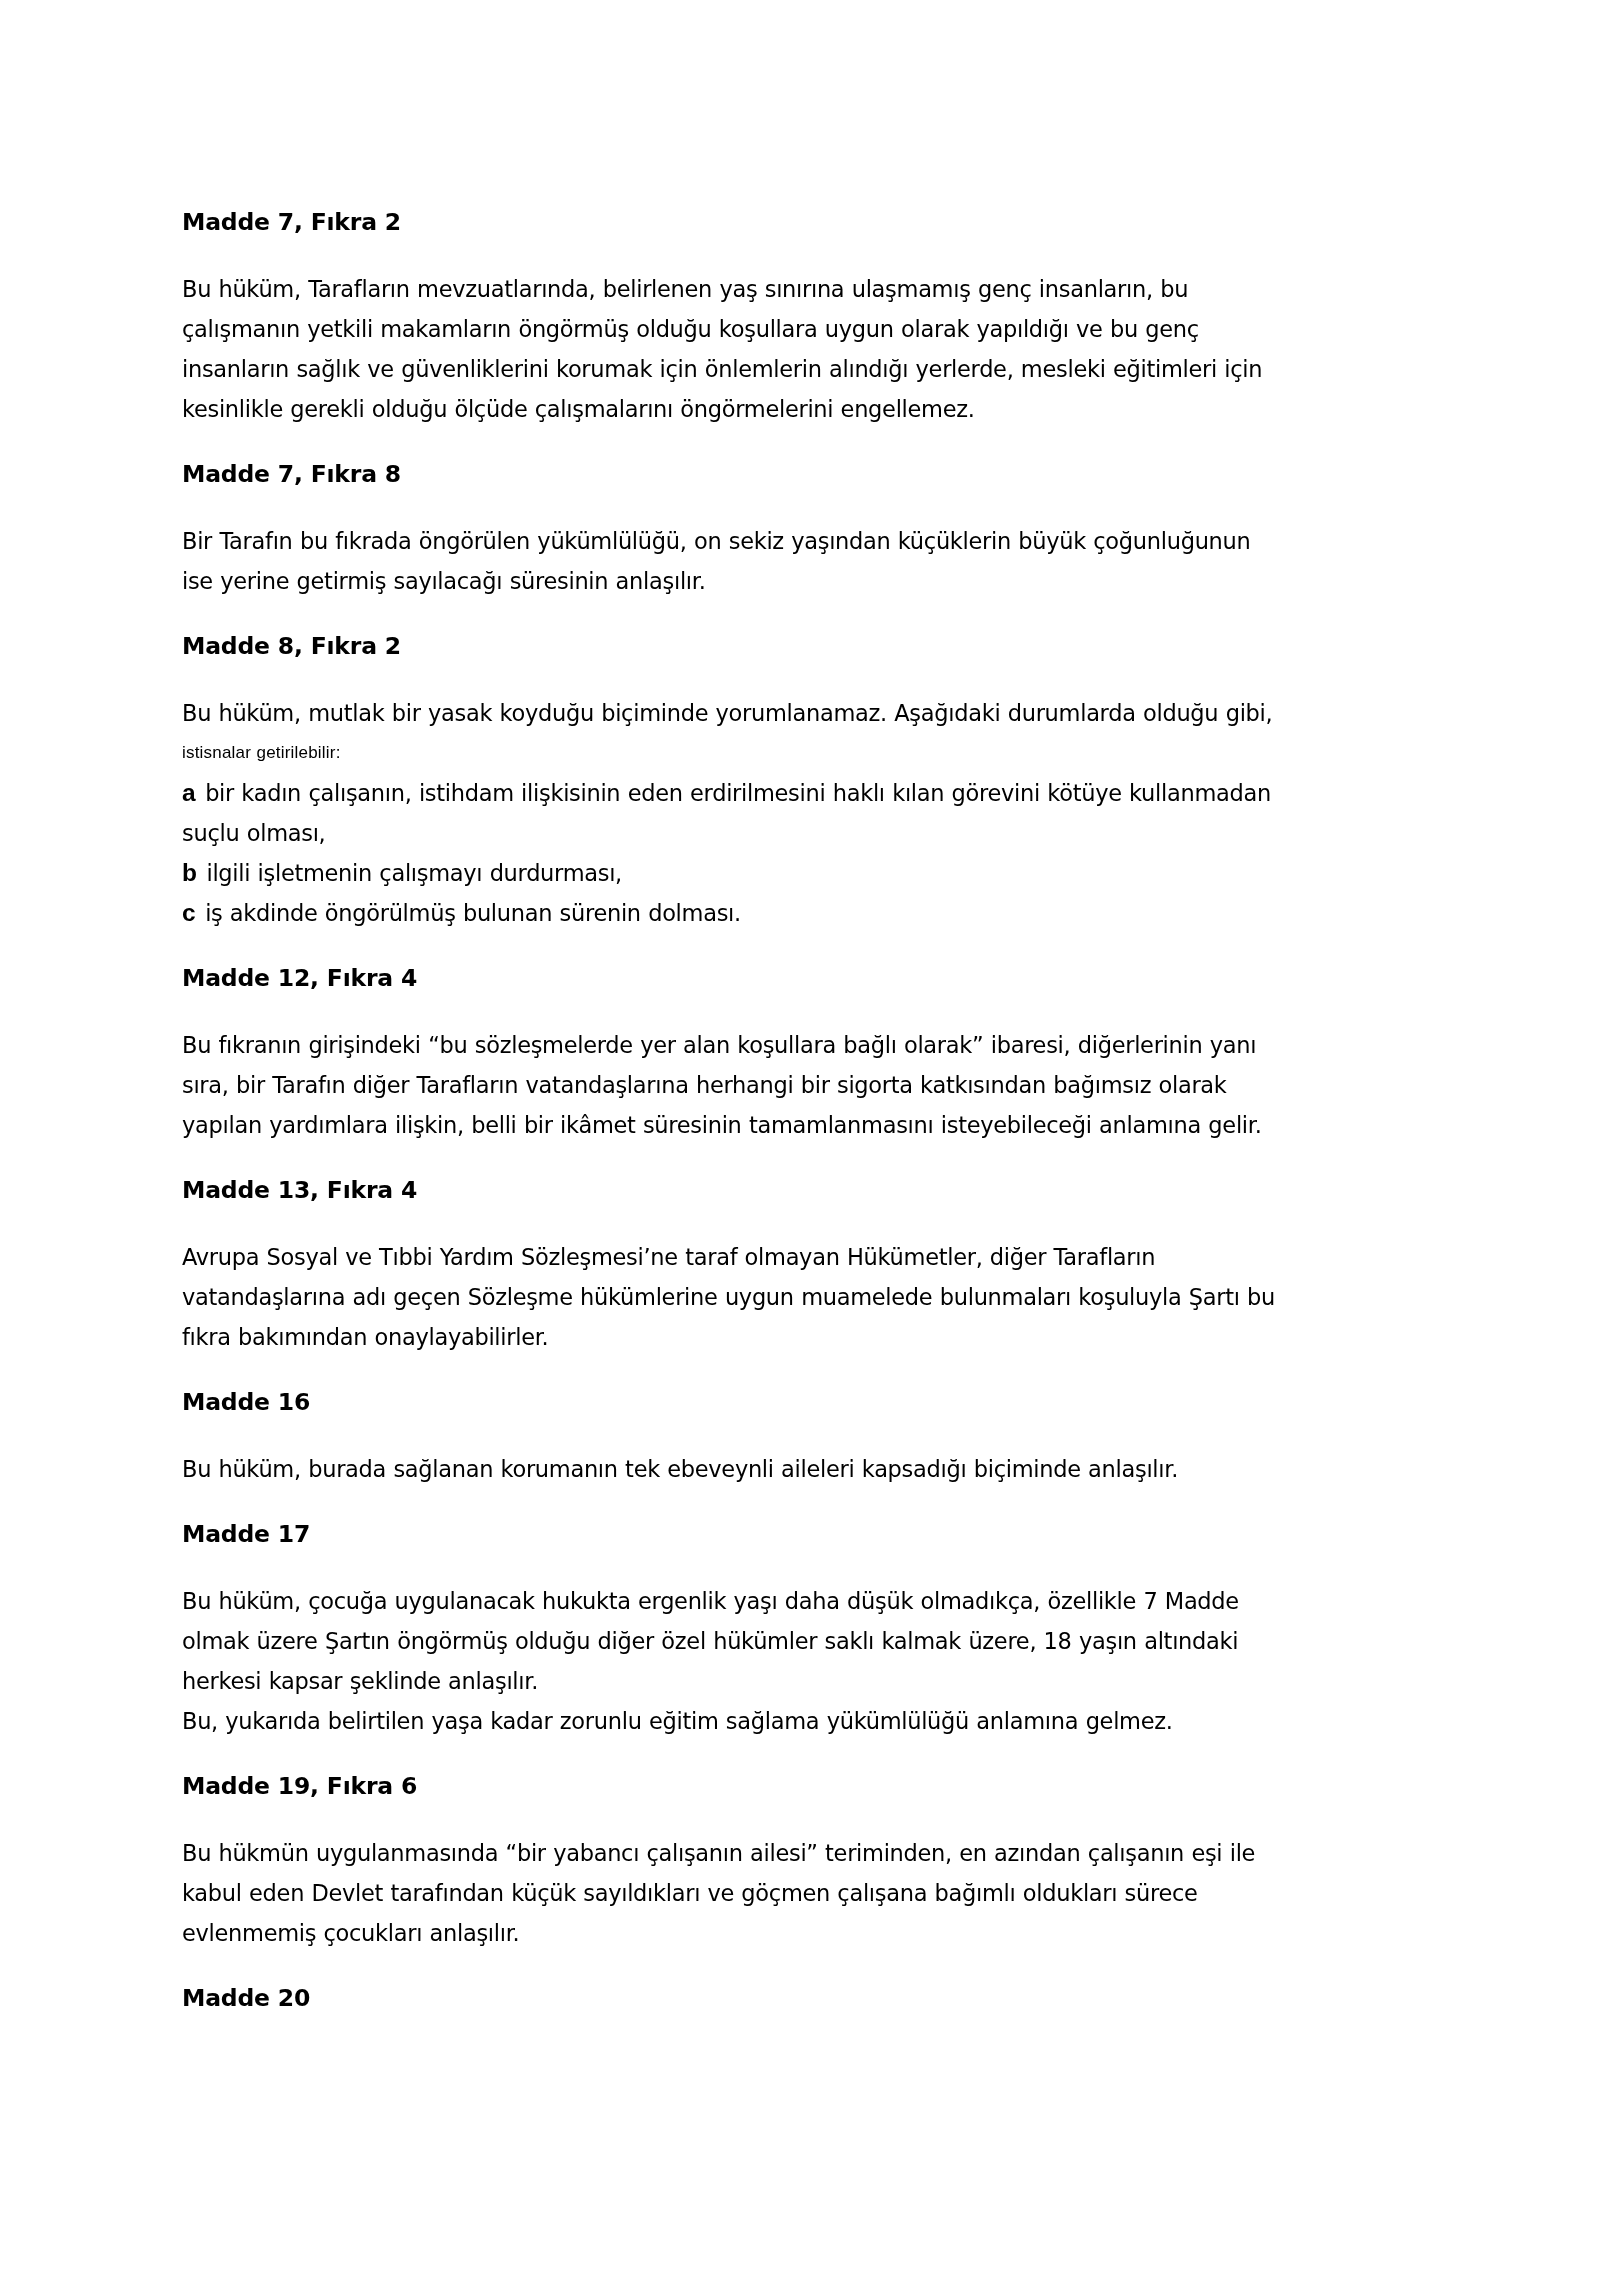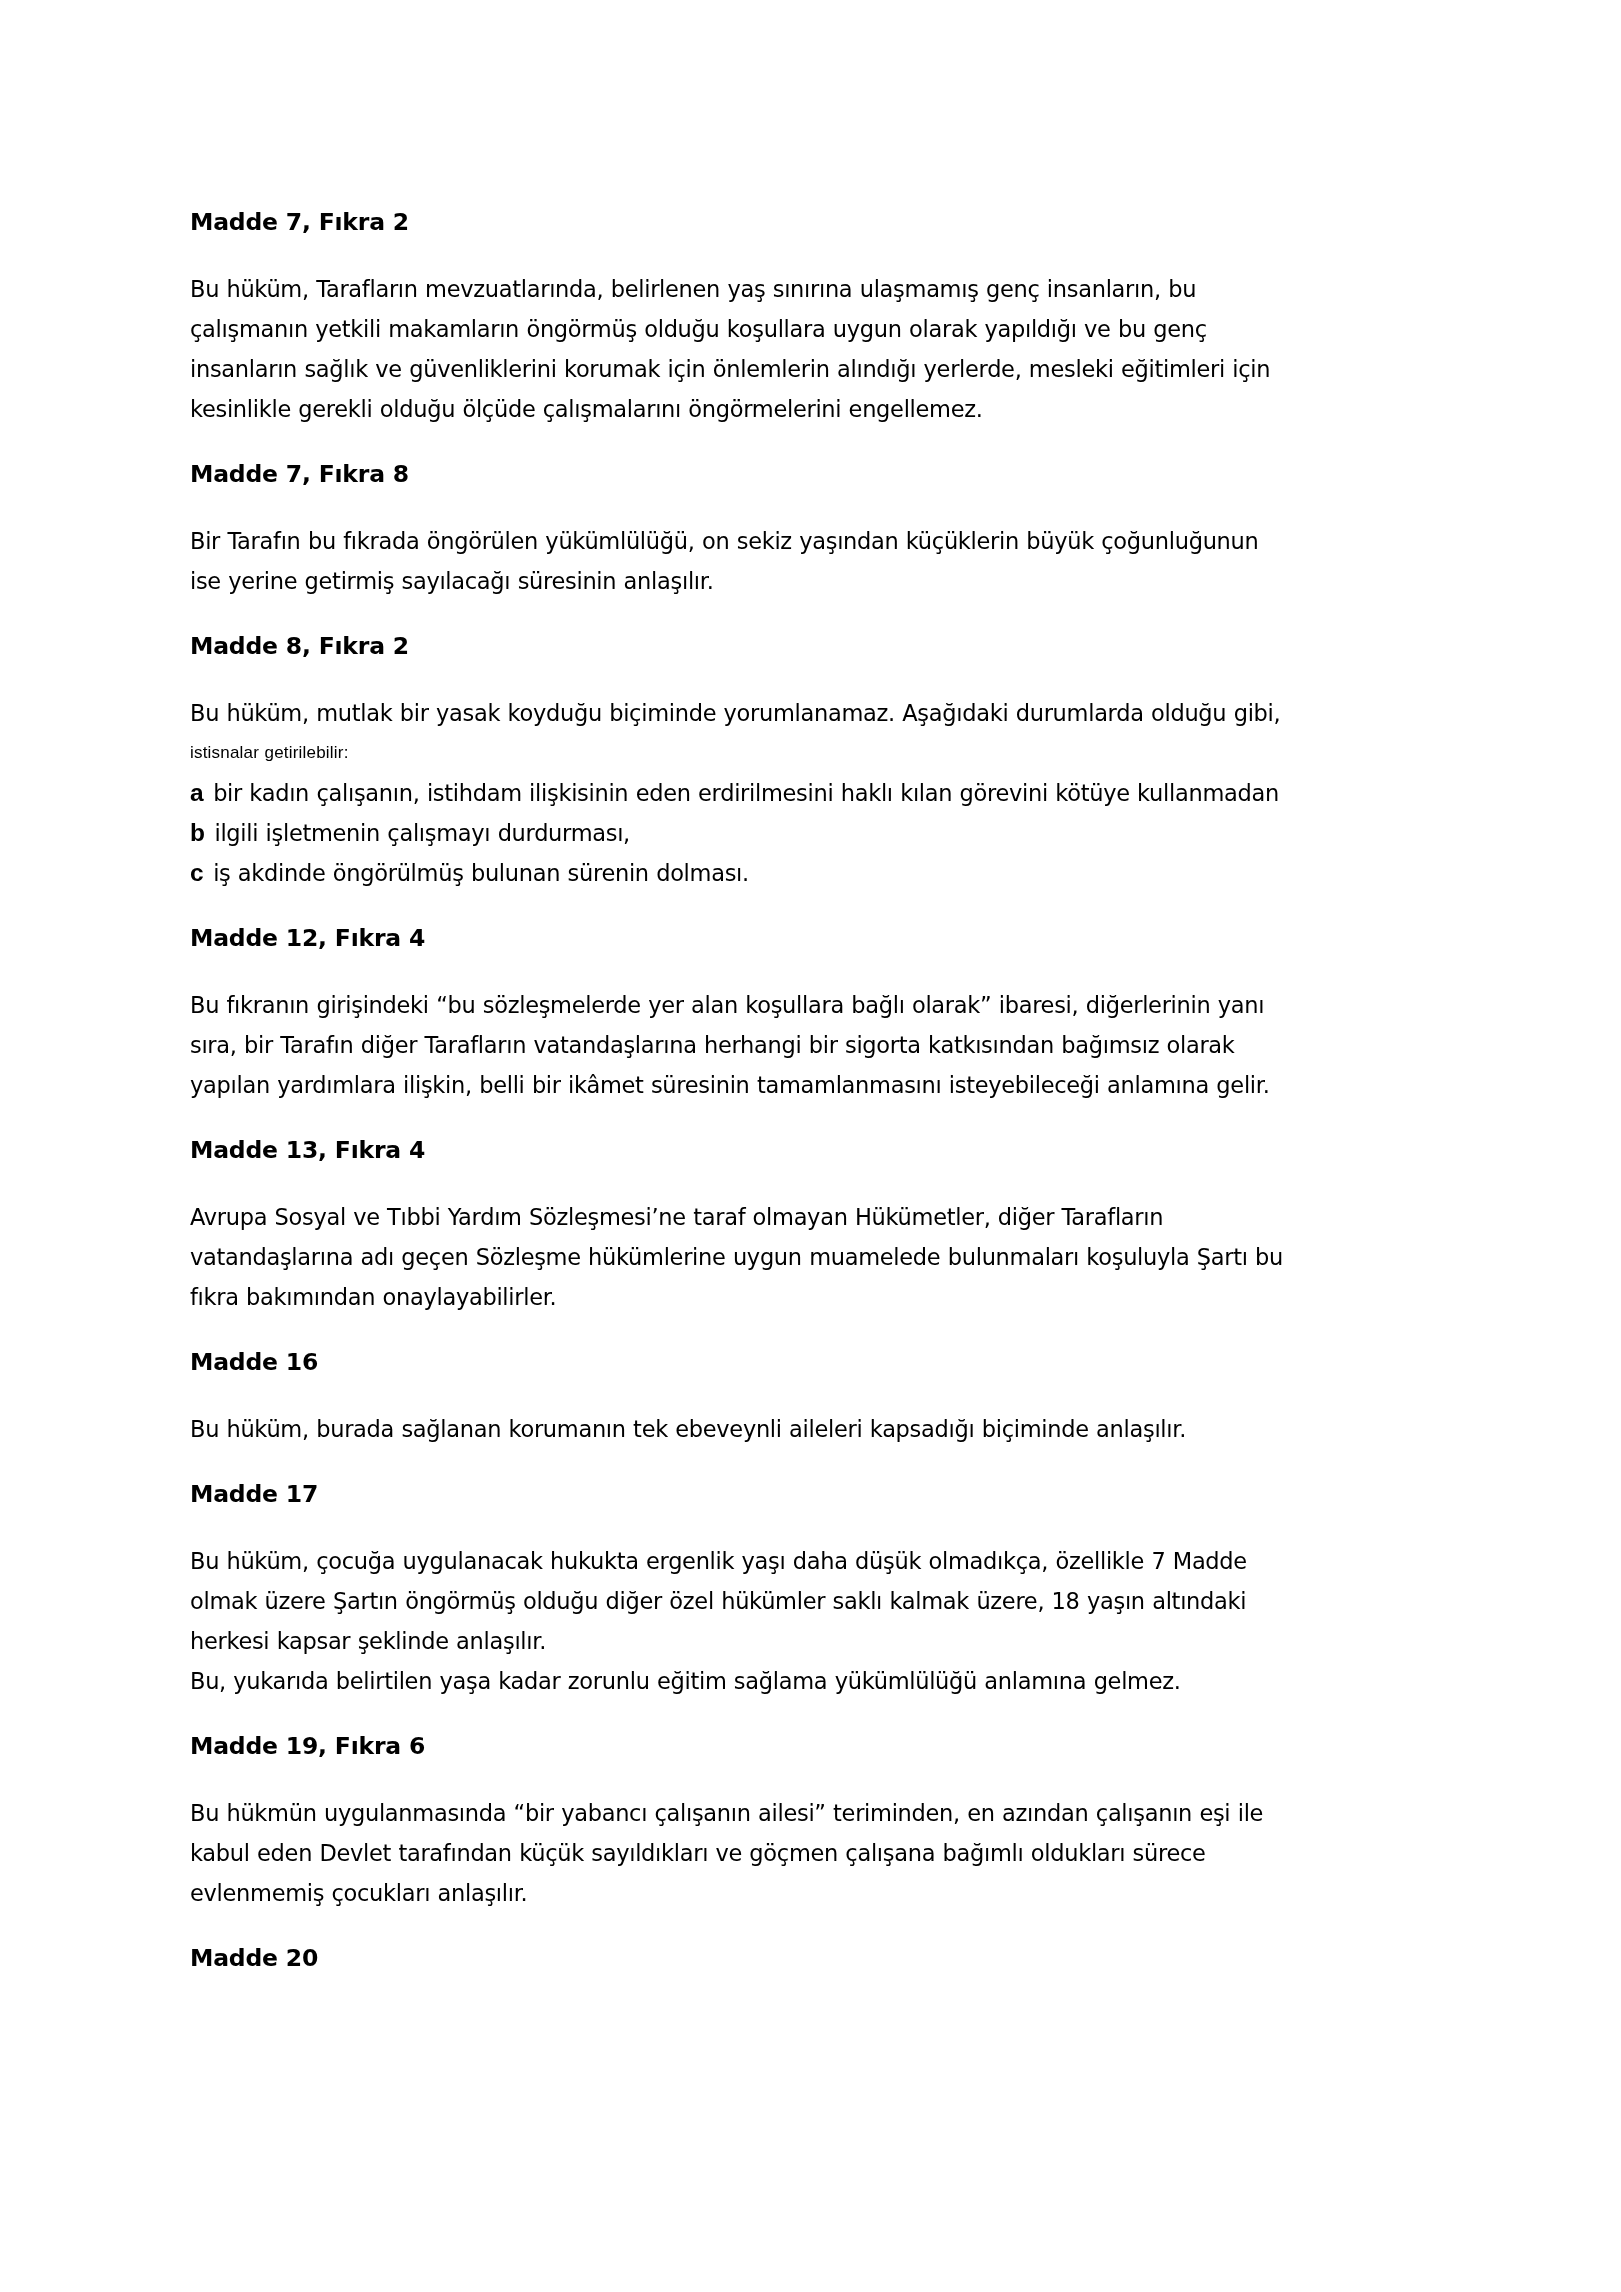--- a/index.html
+++ b/index.html
@@ -6,21 +6,21 @@
   body {
     width: 1621px;
     height: 2293px;
     position: relative;
     overflow: hidden;
     color: #000000;
     font-family: "DejaVu Sans", sans-serif;
   }
   .page {
     position: absolute;
-    left: 190px;
+    left: 182px;
     top: 202px;
     width: 1264px;
   }
   .section { margin: 0 0 25.5px 0; }
   .heading {
     font-family: "DejaVu Sans", sans-serif;
     font-weight: bold;
     font-size: 23.5px;
     line-height: 40px;
     margin: 0 0 26.5px 0;
@@ -64,20 +64,21 @@
       <span class="line">ise yerine getirmiş sayılacağı süresinin anlaşılır.</span>
     </p>
   </div>
 
   <div class="section">
     <div class="heading">Madde 8, Fıkra 2</div>
     <p class="para">
       <span class="line">Bu hüküm, mutlak bir yasak koyduğu biçiminde yorumlanamaz. Aşağıdaki durumlarda olduğu gibi,</span>
       <span class="line alt">istisnalar getirilebilir:</span>
       <span class="line"><span class="item-label">a</span><span>bir kadın çalışanın, istihdam ilişkisinin eden erdirilmesini haklı kılan görevini kötüye kullanmadan</span></span>
+      <span class="line">suçlu olması,</span>
       <span class="line"><span class="item-label">b</span><span>ilgili işletmenin çalışmayı durdurması,</span></span>
       <span class="line"><span class="item-label">c</span><span>iş akdinde öngörülmüş bulunan sürenin dolması.</span></span>
     </p>
   </div>
 
   <div class="section">
     <div class="heading">Madde 12, Fıkra 4</div>
     <p class="para">
       <span class="line">Bu fıkranın girişindeki “bu sözleşmelerde yer alan koşullara bağlı olarak” ibaresi, diğerlerinin yanı</span>
       <span class="line">sıra, bir Tarafın diğer Tarafların vatandaşlarına herhangi bir sigorta katkısından bağımsız olarak</span>

